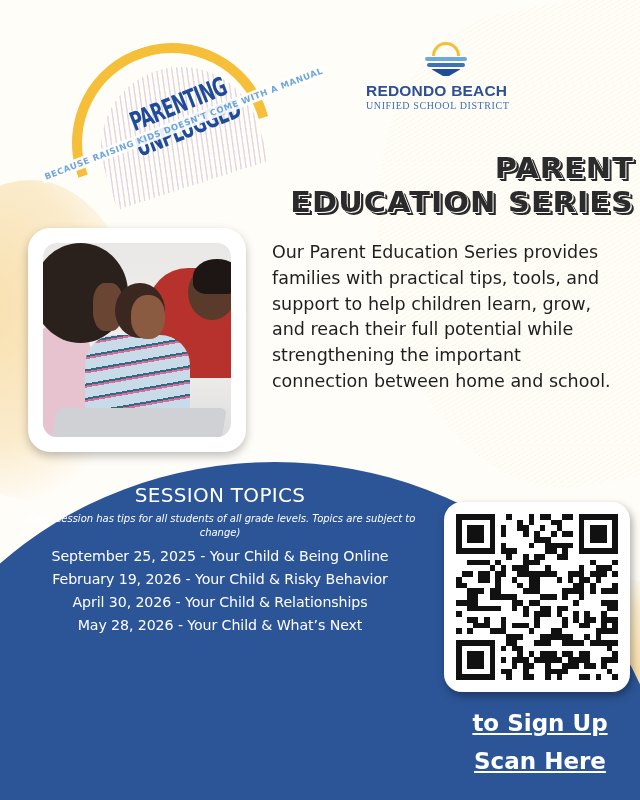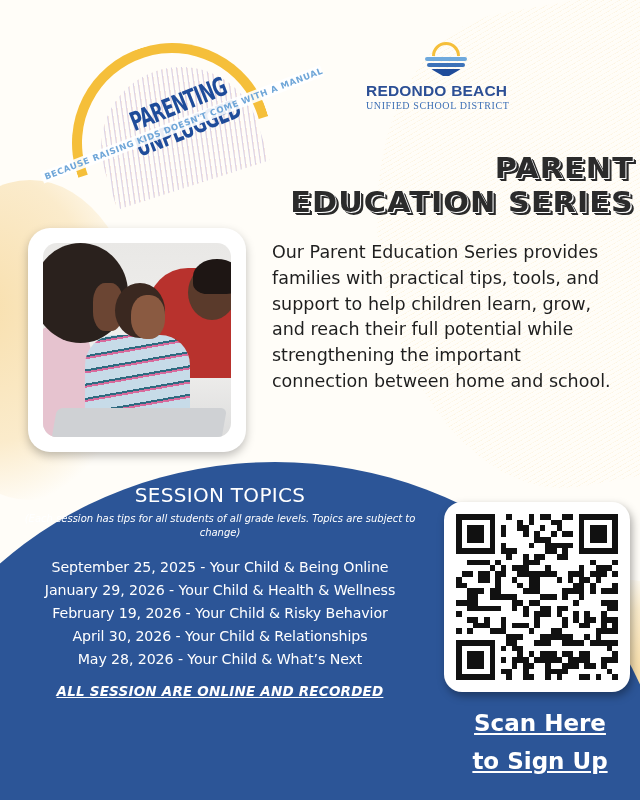--- a/index.html
+++ b/index.html
@@ -75,21 +75,21 @@
   .ph-girl-body { position: absolute; left: 42px; top: 92px; width: 105px; height: 100px; border-radius: 30px 30px 0 0;
     background: repeating-linear-gradient(170deg, #c7dbe8 0px, #c7dbe8 6px, #2e6a80 6px, #2e6a80 8px, #d86a9c 8px, #d86a9c 10px, #c7dbe8 10px, #c7dbe8 14px); }
   .ph-laptop { position: absolute; left: 10px; top: 165px; width: 170px; height: 45px; background: #cfd1d4; border-radius: 6px; transform: skewX(-10deg); }
 
   
   .blue-blob { position: absolute; left: -120px; top: 462px; width: 790px; height: 720px;
     background: #2c5597; border-radius: 50%; }
   .topics { position: absolute; left: 0; top: 482px; width: 440px; text-align: center; color: #fff; }
   .topics-title { font-family: "DejaVu Sans", sans-serif; font-weight: 400; font-size: 20px; letter-spacing: 0.3px; line-height: 26px; }
   .topics-note { font-family: "DejaVu Sans", sans-serif; font-style: italic; font-size: 10px; line-height: 14px; margin-top: 4px; padding: 0 18px; }
-  .topics-list { list-style: none; margin-top: 16px; }
+  .topics-list { list-style: none; margin-top: 5px; }
   .topics-list li { font-family: "DejaVu Sans", sans-serif; font-size: 14.2px; line-height: 23px; letter-spacing: -0.1px; }
   .topics-footer { margin-top: 12px; font-family: "DejaVu Sans", sans-serif; font-weight: 700; font-style: italic;
     font-size: 13.5px; text-decoration: underline; letter-spacing: 0.2px; }
 
   
   .qr-card { position: absolute; left: 444px; top: 502px; width: 186px; height: 190px;
     background: #fff; border-radius: 18px; box-shadow: 2px 4px 8px rgba(0,0,0,0.35); padding: 12px; }
   .qr { display: grid; grid-template-columns: repeat(29, 1fr); width: 162px; height: 166px; }
   .qr span { background: #fff; }
   .qr span.b { background: #111; }
@@ -146,26 +146,24 @@
   </div>
 </div>
 
 <div class="blue-blob"></div>
 
 <section class="topics">
   <h2 class="topics-title">SESSION TOPICS</h2>
   <p class="topics-note">(Each session has tips for all students of all grade levels. Topics are subject to change)</p>
   <ul class="topics-list">
     <li>September 25, 2025 - Your Child &amp; Being Online</li>
-    <li>January 29, 2026 - Your Child &amp; Health &amp; Wellness</li>
     <li>February 19, 2026 - Your Child &amp; Risky Behavior</li>
     <li>April 30, 2026 - Your Child &amp; Relationships</li>
     <li>May 28, 2026 - Your Child &amp; What’s Next</li>
   </ul>
-  <p class="topics-footer">ALL SESSION ARE ONLINE AND RECORDED</p>
 </section>
 
 <div class="qr-card">
   <div class="qr" id="qr">
       <span class="b"></span>
       <span class="b"></span>
       <span class="b"></span>
       <span class="b"></span>
       <span class="b"></span>
       <span class="b"></span>
@@ -1001,15 +999,15 @@
       <span class="b"></span>
       <span></span>
       <span class="b"></span>
       <span></span>
       <span></span>
       <span class="b"></span>
     </div>
 </div>
 
 <div class="cta">
+  <div>to Sign Up</div>
   <div>Scan Here</div>
-  <div>to Sign Up</div>
 </div>
 
 </body></html>

